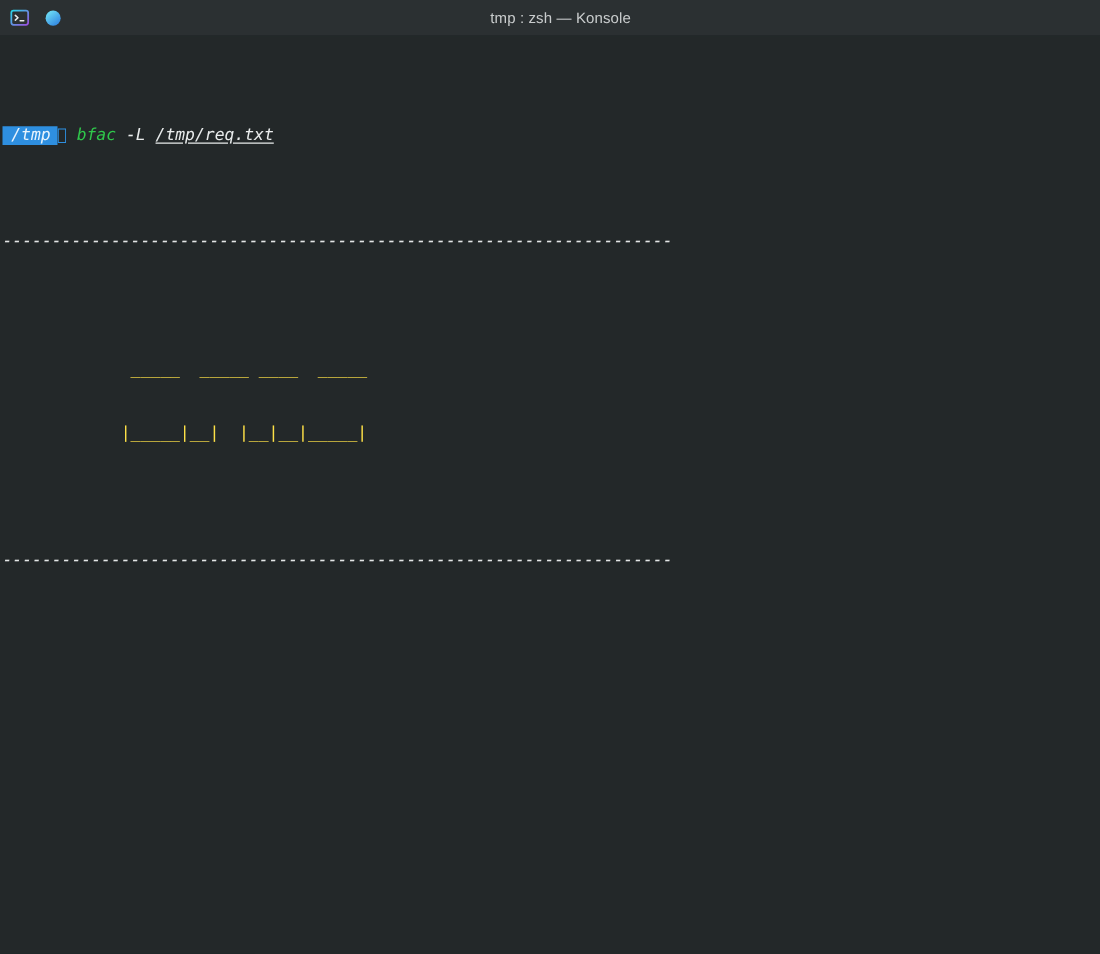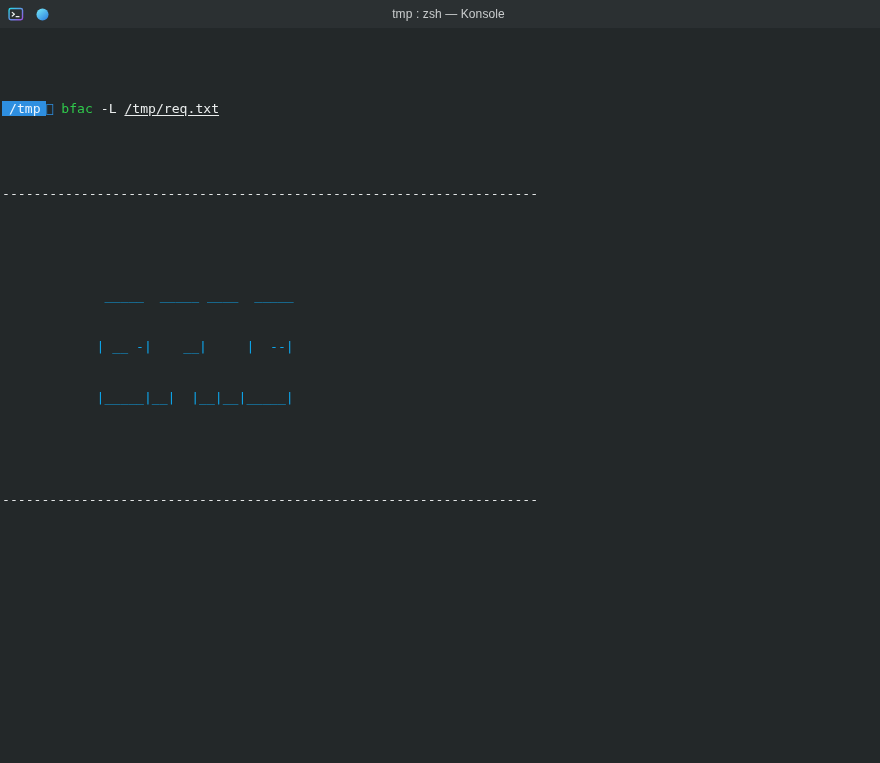--- a/index.html
+++ b/index.html
@@ -55,35 +55,36 @@
     letter-spacing: 0.1px;
     pointer-events: none;
   }
 
   
   #terminal {
     flex: 1;
     padding: 4px 16px 0 0;
     overflow: hidden;
     background: #232829;
+    font-style: italic;
   }
   #term-lines {
     font-family: "DejaVu Sans Mono", "Liberation Mono", monospace;
     font-size: 13.1px;
     line-height: 16.98px;
     white-space: pre;
     color: #e3e6e6;
     padding-left: 2px;
     letter-spacing: 0px;
   }
   .line { white-space: pre; min-height: 16.98px; }
 
   
   .c-default { color: #e3e6e6; }
-  .c-teal    { color: #0ea5e9; }
+  .c-teal    { color: #fde047; }
   .c-green   { color: #2fc74b; }
   .c-white   { color: #e9ecec; }
   .underline { text-decoration: underline; text-underline-offset: 2px; }
 
   
   .prompt-seg {
     background: #2e8fe0;
     color: #e9f4fd;
     padding: 0 5px 0 7px;
     position: relative;
@@ -131,21 +132,20 @@
   <div id="terminal">
     <div id="term-lines">
 
       
       <div class="line"><span class="prompt-seg">/tmp</span><span class="prompt-arrow"></span> <span class="c-green">bfac</span> <span class="c-white">-L</span> <span class="c-white underline">/tmp/req.txt</span></div>
 
       
       <div class="line c-default">--------------------------------------------------------------------</div>
       <div class="line"> </div>
       <div class="line c-teal">             _____  _____ ____  _____</div>
-      <div class="line c-teal">            | __ -|    __|     |  --|</div>
       <div class="line c-teal">            |_____|__|  |__|__|_____|</div>
       <div class="line"> </div>
       <div class="line c-default">--------------------------------------------------------------------</div>
       
       
 
       
       
       
       

